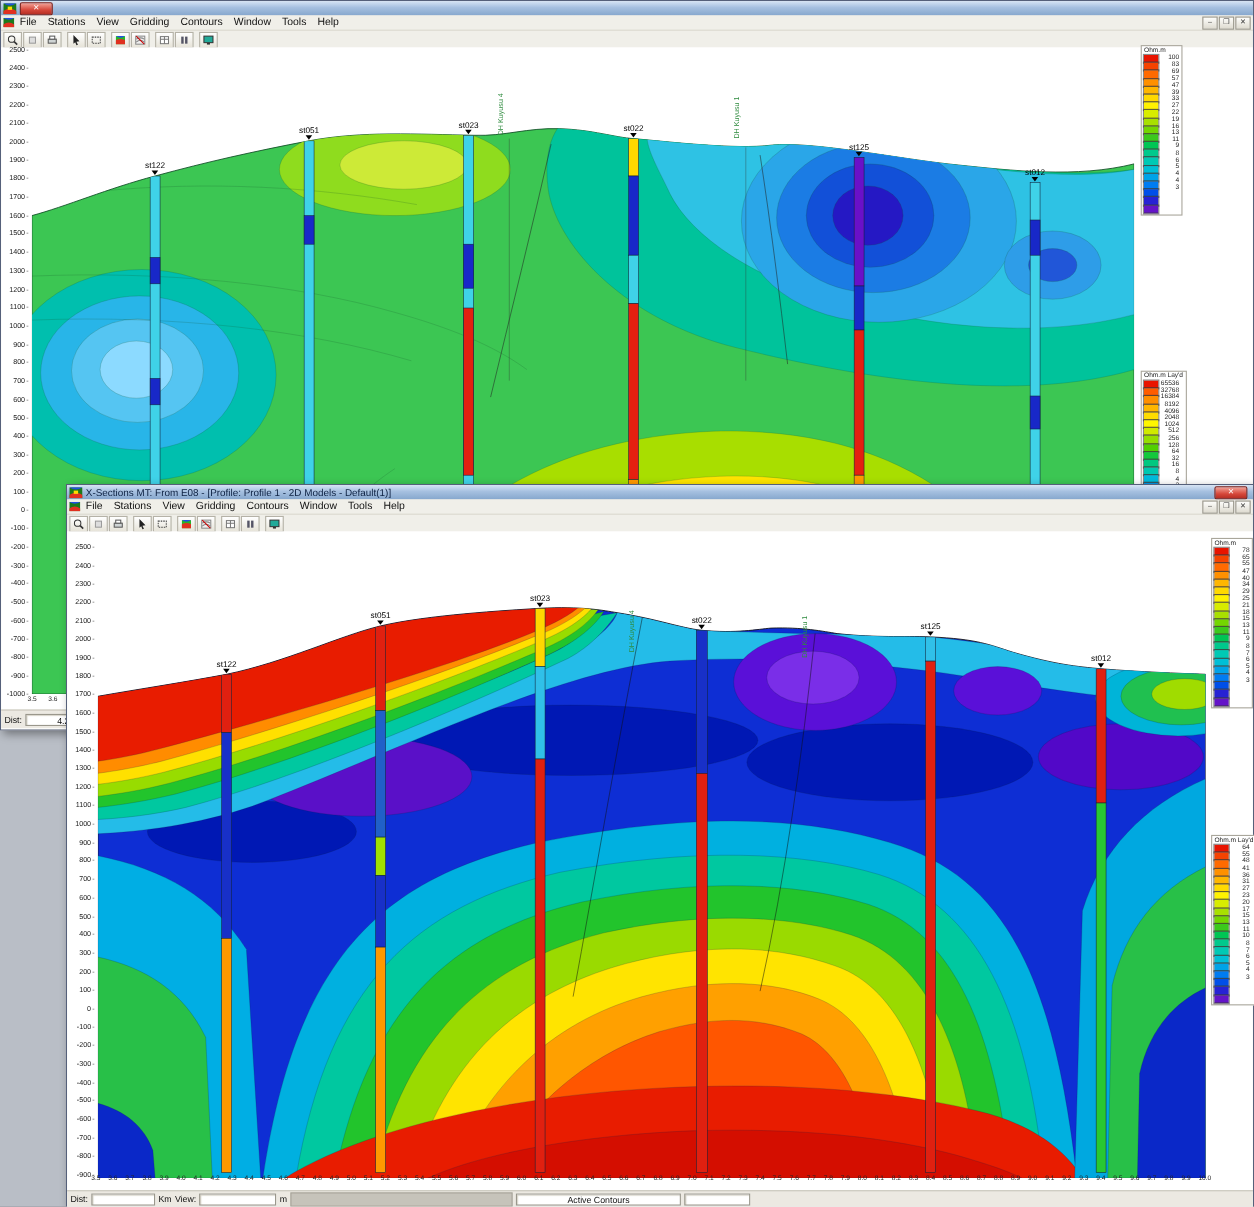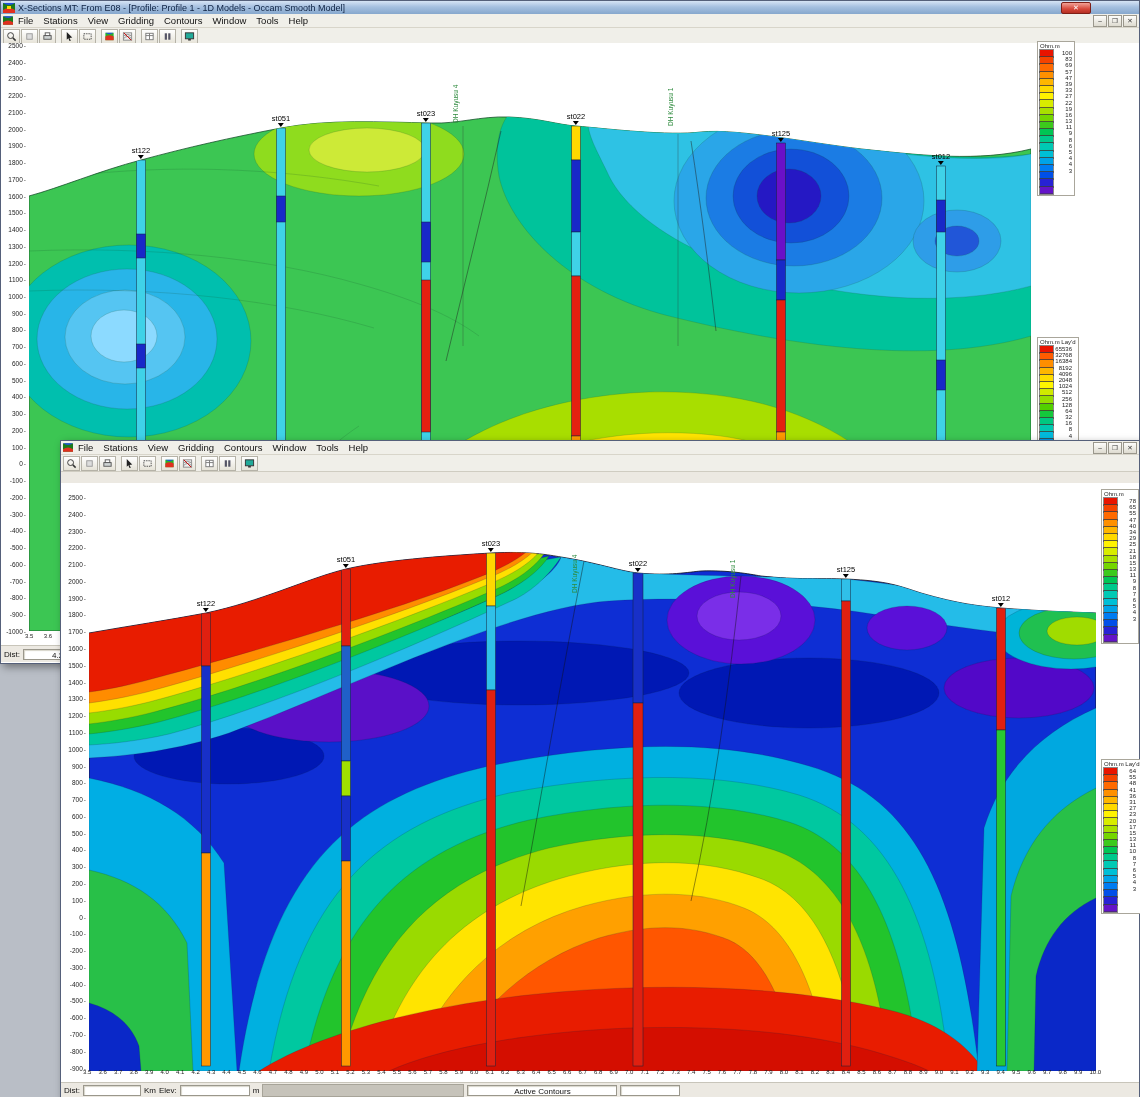--- a/index.html
+++ b/index.html
@@ -42,21 +42,20 @@
 <div id="screen">
 
   <div class="win" id="win1" style="left:0;top:0;width:1138px;height:662px;">
     <div class="titlebar">
       <svg class="appicon" viewBox="0 0 12 10">
           <rect width="12" height="10" fill="#1b7a1b"></rect>
           <path d="M0,7 Q6,3 12,7 L12,10 L0,10Z" fill="#e03020"></path>
           <path d="M0,0 Q6,4 12,0Z" fill="#2050e0"></path>
           <rect x="4" y="3" width="4" height="3" fill="#ffd800"></rect>
         </svg>
-      <span class="ttl">X-Sections  MT: From E08 - [Profile: Profile 1 - 1D Models - Occam Smooth Model]</span>
       <span class="closebtn" style="margin-right:46px;">✕</span>
     </div>
     <div class="menubar">
       <svg class="appicon" style="width:10px;height:9px;" viewBox="0 0 12 10">
           <rect width="12" height="10" fill="#1b7a1b"></rect>
           <path d="M0,7 Q6,3 12,7 L12,10 L0,10Z" fill="#e03020"></path>
           <path d="M0,0 Q6,4 12,0Z" fill="#2050e0"></path>
         </svg>
       <span class="mi">File</span>
       <span class="mi">Stations</span>
@@ -378,20 +377,30 @@
         <span>3.6</span>
         <span>3.7</span>
       </div>
     <div class="statusrow" style="left:0;top:644px;width:120px;height:17px;">
       <span>Dist:</span>
       <span class="fld" style="width:52px;text-align:right;">4.227</span>
     </div>
   </div>
 
   <div class="win" id="win2" style="left:60px;top:440px;width:1078px;height:657px;z-index:10;">
+    <div class="titlebar">
+      <svg class="appicon" viewBox="0 0 12 10">
+          <rect width="12" height="10" fill="#1b7a1b"></rect>
+          <path d="M0,7 Q6,3 12,7 L12,10 L0,10Z" fill="#e03020"></path>
+          <path d="M0,0 Q6,4 12,0Z" fill="#2050e0"></path>
+          <rect x="4" y="3" width="4" height="3" fill="#ffd800"></rect>
+        </svg>
+      <span class="ttl">X-Sections  MT: From E08 - [Profile: Profile 1 - 2D Models - Default(1)]</span>
+      <span class="closebtn" style="margin-right:3px;">✕</span>
+    </div>
     <div class="menubar">
       <svg class="appicon" style="width:10px;height:9px;" viewBox="0 0 12 10">
           <rect width="12" height="10" fill="#1b7a1b"></rect>
           <path d="M0,7 Q6,3 12,7 L12,10 L0,10Z" fill="#e03020"></path>
           <path d="M0,0 Q6,4 12,0Z" fill="#2050e0"></path>
         </svg>
       <span class="mi">File</span>
       <span class="mi">Stations</span>
       <span class="mi">View</span>
       <span class="mi">Gridding</span>
@@ -781,21 +790,21 @@
         <span>9.7</span>
         <span>9.8</span>
         <span>9.9</span>
         <span>10.0</span>
       </div>
 
     <div class="statusrow" style="left:0;bottom:0;width:100%;height:16px;">
       <span>Dist:</span>
       <span class="fld" style="width:58px;"></span>
       <span>Km</span>
-      <span>Elev:</span>
+      <span>View:</span>
       <span class="fld" style="width:70px;"></span>
       <span>m</span>
       <span class="progress" style="width:200px;"></span>
       <span class="fld" style="width:150px;text-align:center;">Active Contours</span>
       <span class="fld" style="width:60px;"></span>
     </div>
   </div>
 </div>
 
 </body></html>

